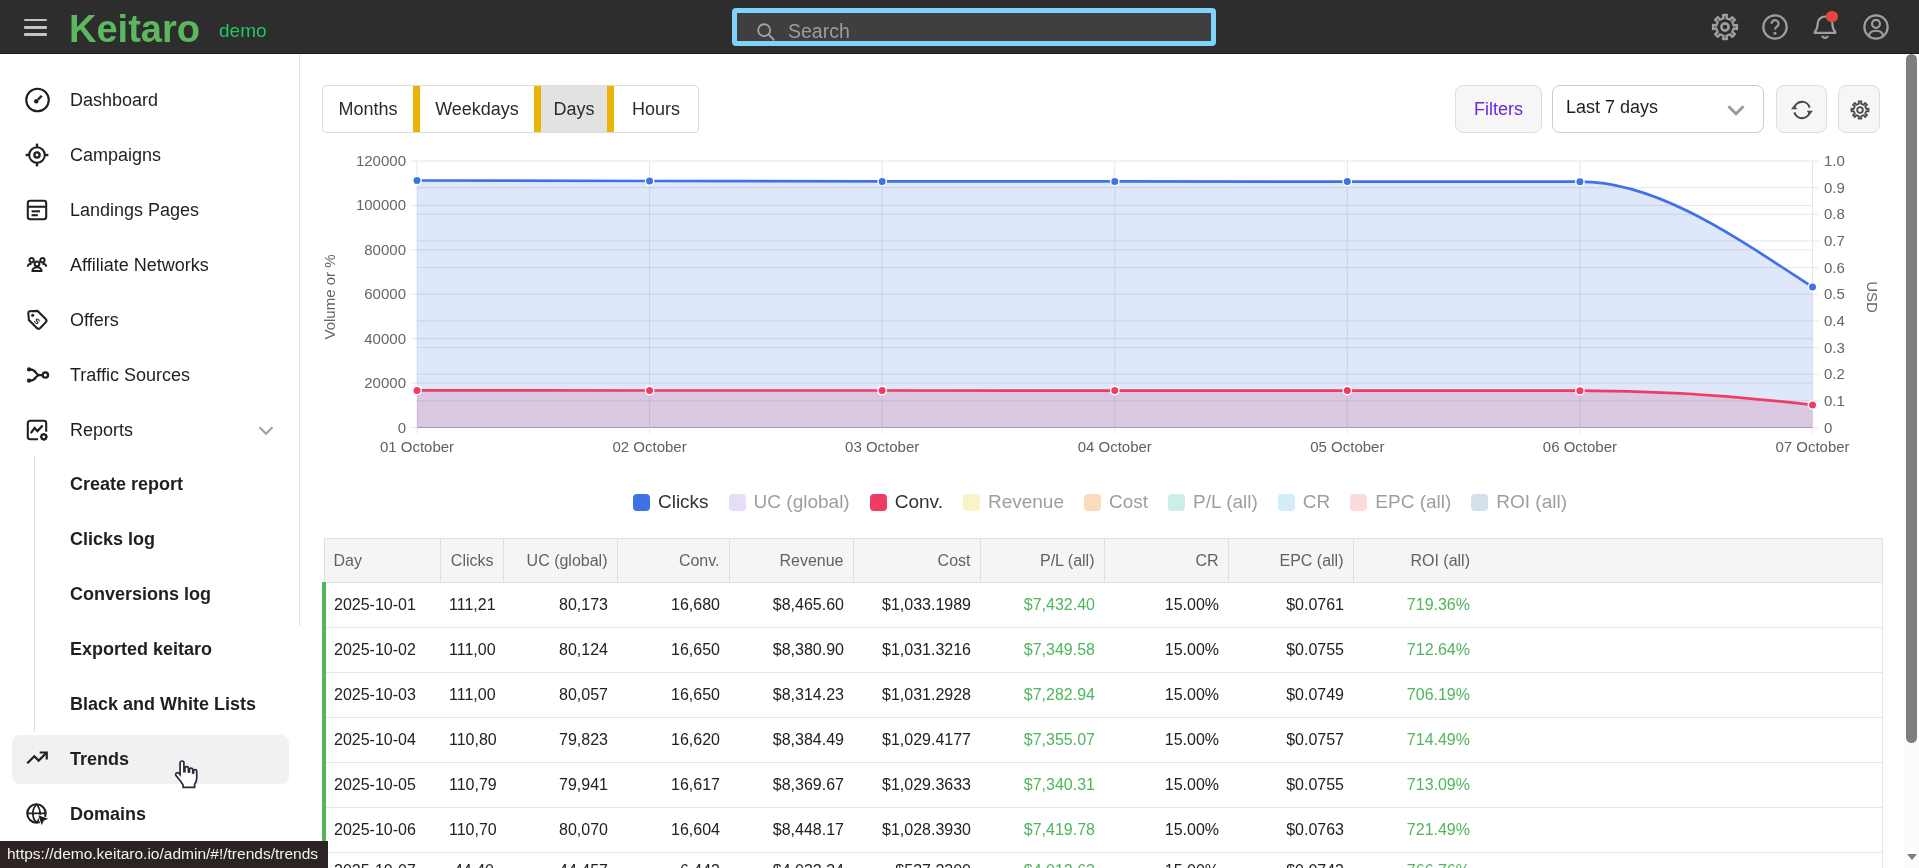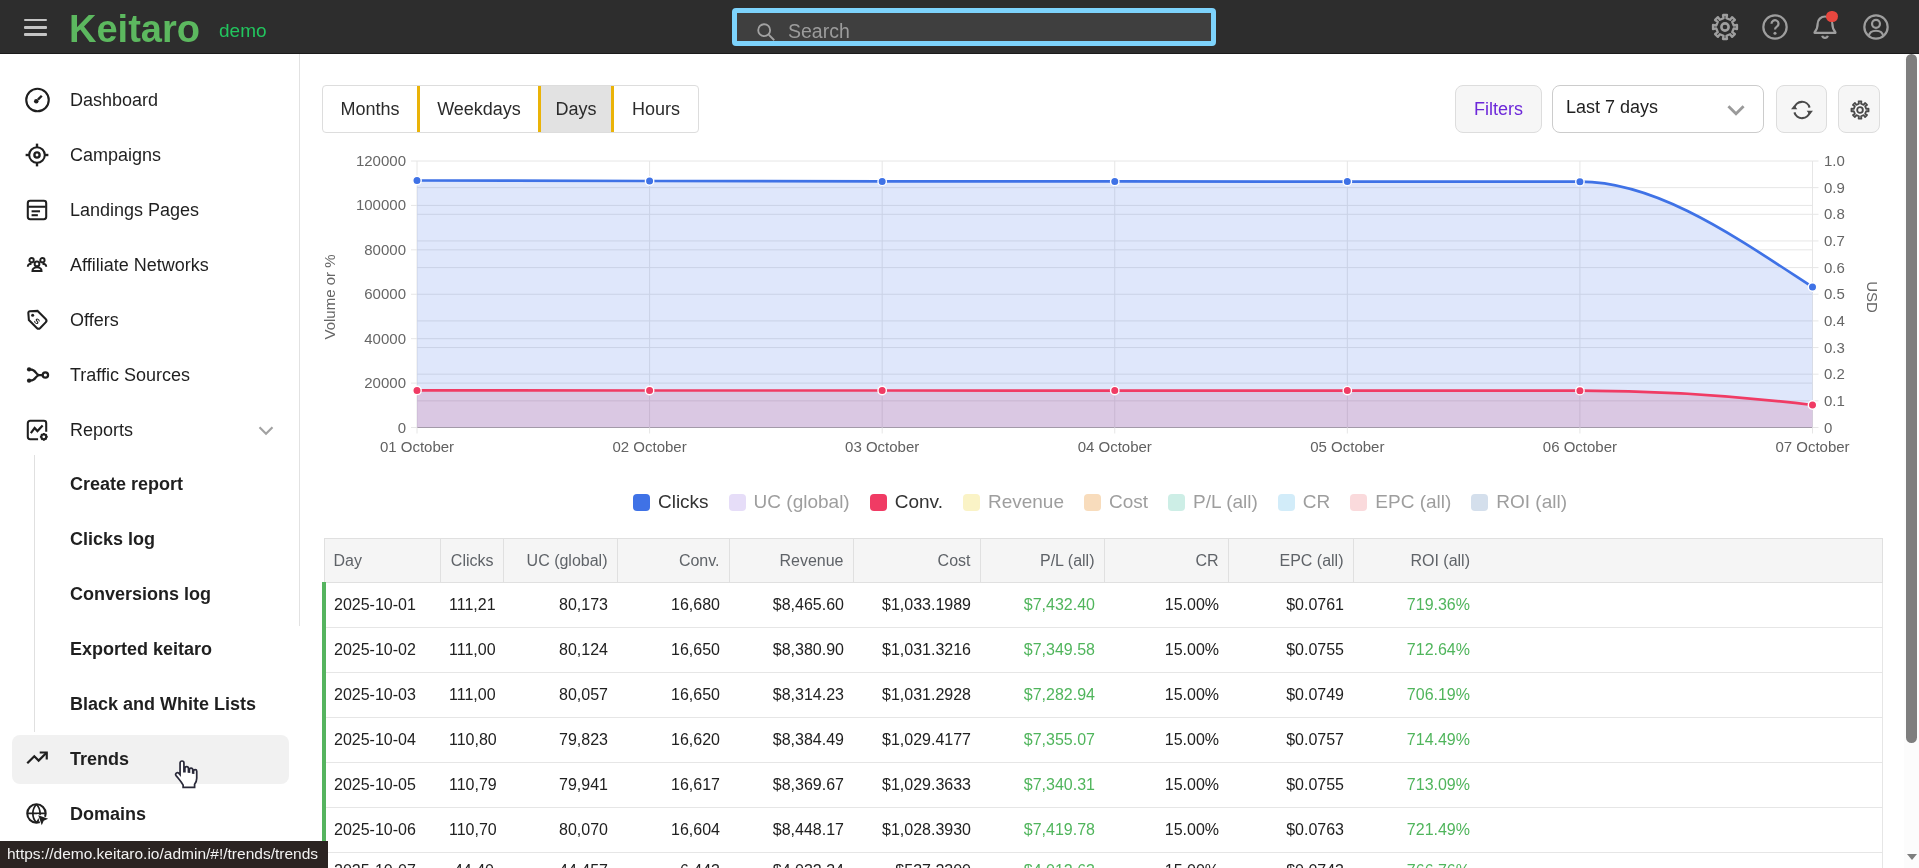--- a/index.html
+++ b/index.html
@@ -15,21 +15,21 @@
 .mitem { position:absolute; left:0; width:299px; height:55px; }
 .mitem .mtext { position:absolute; left:70px; top:50%; transform:translateY(-50%); font-size:18px; color:#1f1f1f; }
 .mitem svg { position:absolute; left:24px; top:50%; transform:translateY(-50%); }
 .subitem { position:absolute; left:70px; transform:translateY(-50%); font-size:18px; color:#1f1f1f;font-weight:bold; }
 #subline { position:absolute; left:34px; top:401px; width:1px; height:277px; background:#e0e0e0; }
 #trends-hl { position:absolute; left:12px; top:681px; width:277px; height:49px; background:#f1f1f1; border-radius:8px; }
 #statusbar { position:absolute; left:0; top:841px; width:328px; height:27px; background:#2b2422; color:#f2f2f2; font-size:15.5px; line-height:26px; padding-left:7px; z-index:60; overflow:hidden; }
 #content { position:absolute; left:300px; top:54px; width:1604px; height:814px; background:#fff; }
 
 #tabs { position:absolute; left:322px; top:85px; height:48px; background:#fff; border:1px solid #ddd; border-radius:4px; display:flex; overflow:hidden; }
-#tabs .tab { font-size:18px; color:#2b2b2b; line-height:46px; border-right:3px solid #eab308; text-align:center; }
+#tabs .tab { font-size:18px; color:#2b2b2b; line-height:46px; border-right:7px solid #eab308; text-align:center; }
 #tabs .tab:last-child { border-right:none; }
 #tabs .tab.sel { background:#e2e2e2; }
 .btn { position:absolute; top:85px; height:48px; background:#f6f6f6; border:1px solid #ddd; border-radius:8px; font-size:18px; color:#6d28d9; text-align:center; }
 #selectbox { position:absolute; left:1552px; top:85px; width:212px; height:48px; background:#fff; border:1px solid #ccc; border-radius:8px; }
 #selectbox .seltext { position:absolute; left:13px; top:11px; font-size:18px; color:#1f1f1f; }
 
 #dtable { position:absolute; left:322px; top:538px; width:1558px; }
 #dtable table { border-collapse:collapse; width:1558px; table-layout:fixed; font-size:16px; color:#212121; }
 #dtable th { background:#f5f5f5; color:#5f6368; font-weight:normal; border:1px solid #e0e0e0; height:44px; padding:0 9px; text-align:right; overflow:hidden; white-space:nowrap; }
 #dtable td { border-bottom:1px solid #e6e6e6; height:45px; padding:0 9px; text-align:right; overflow:hidden; white-space:nowrap; }

